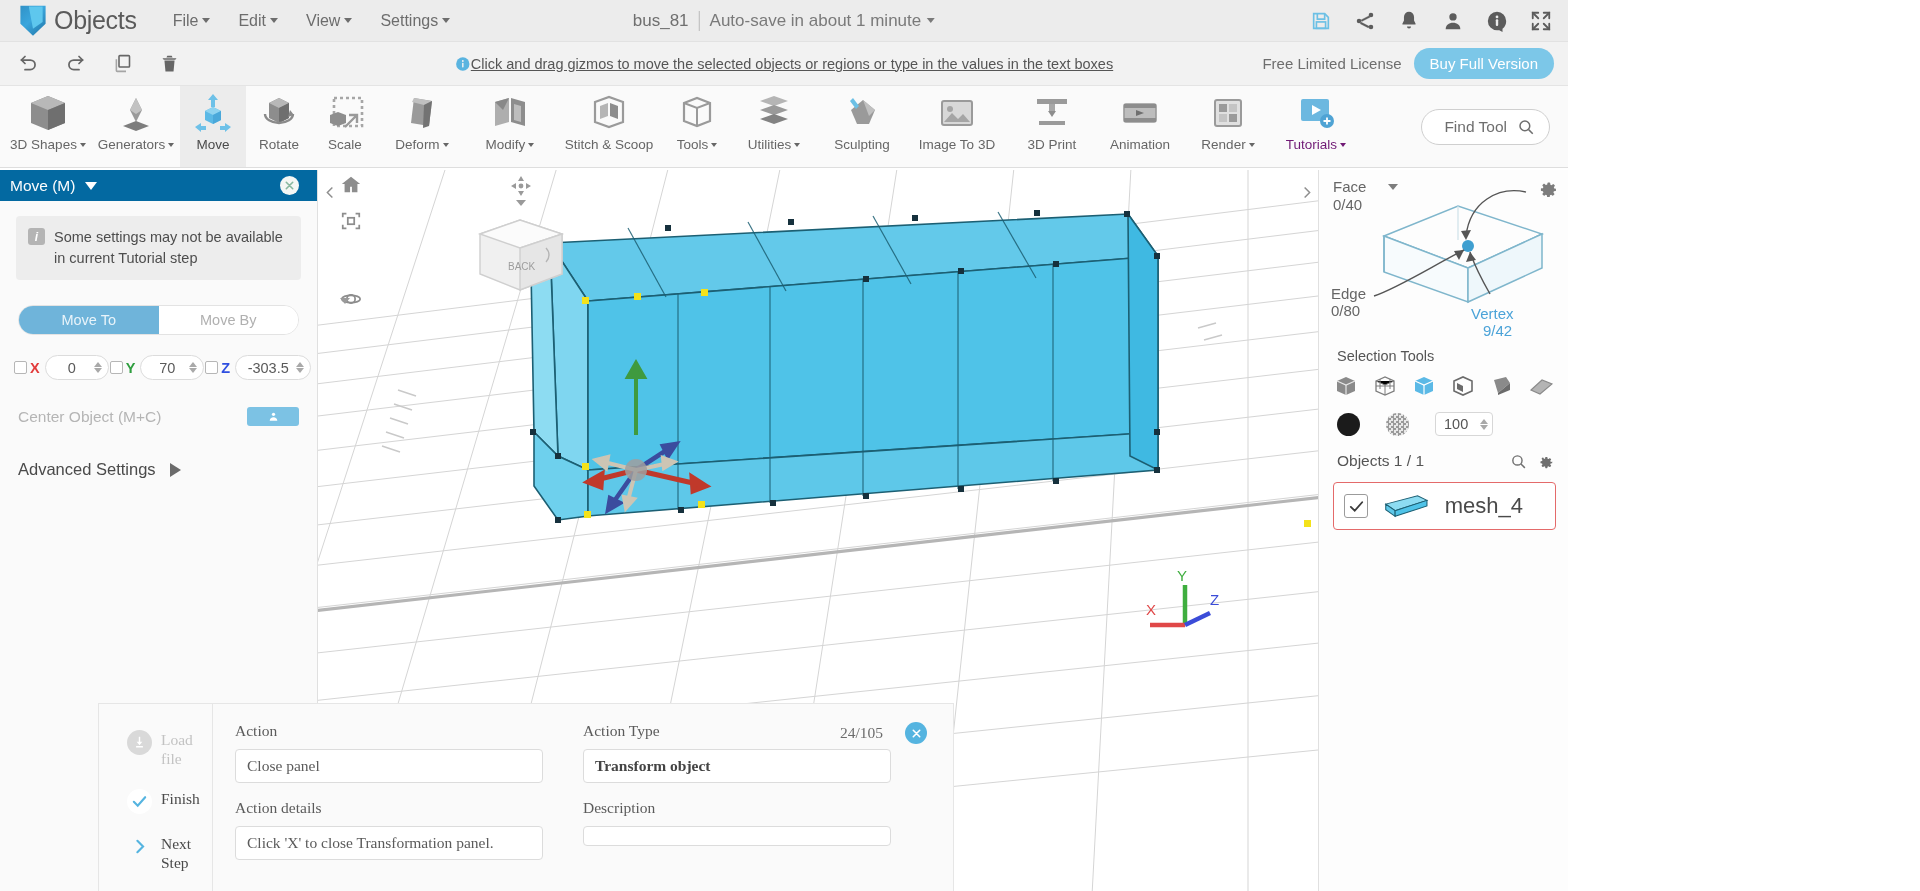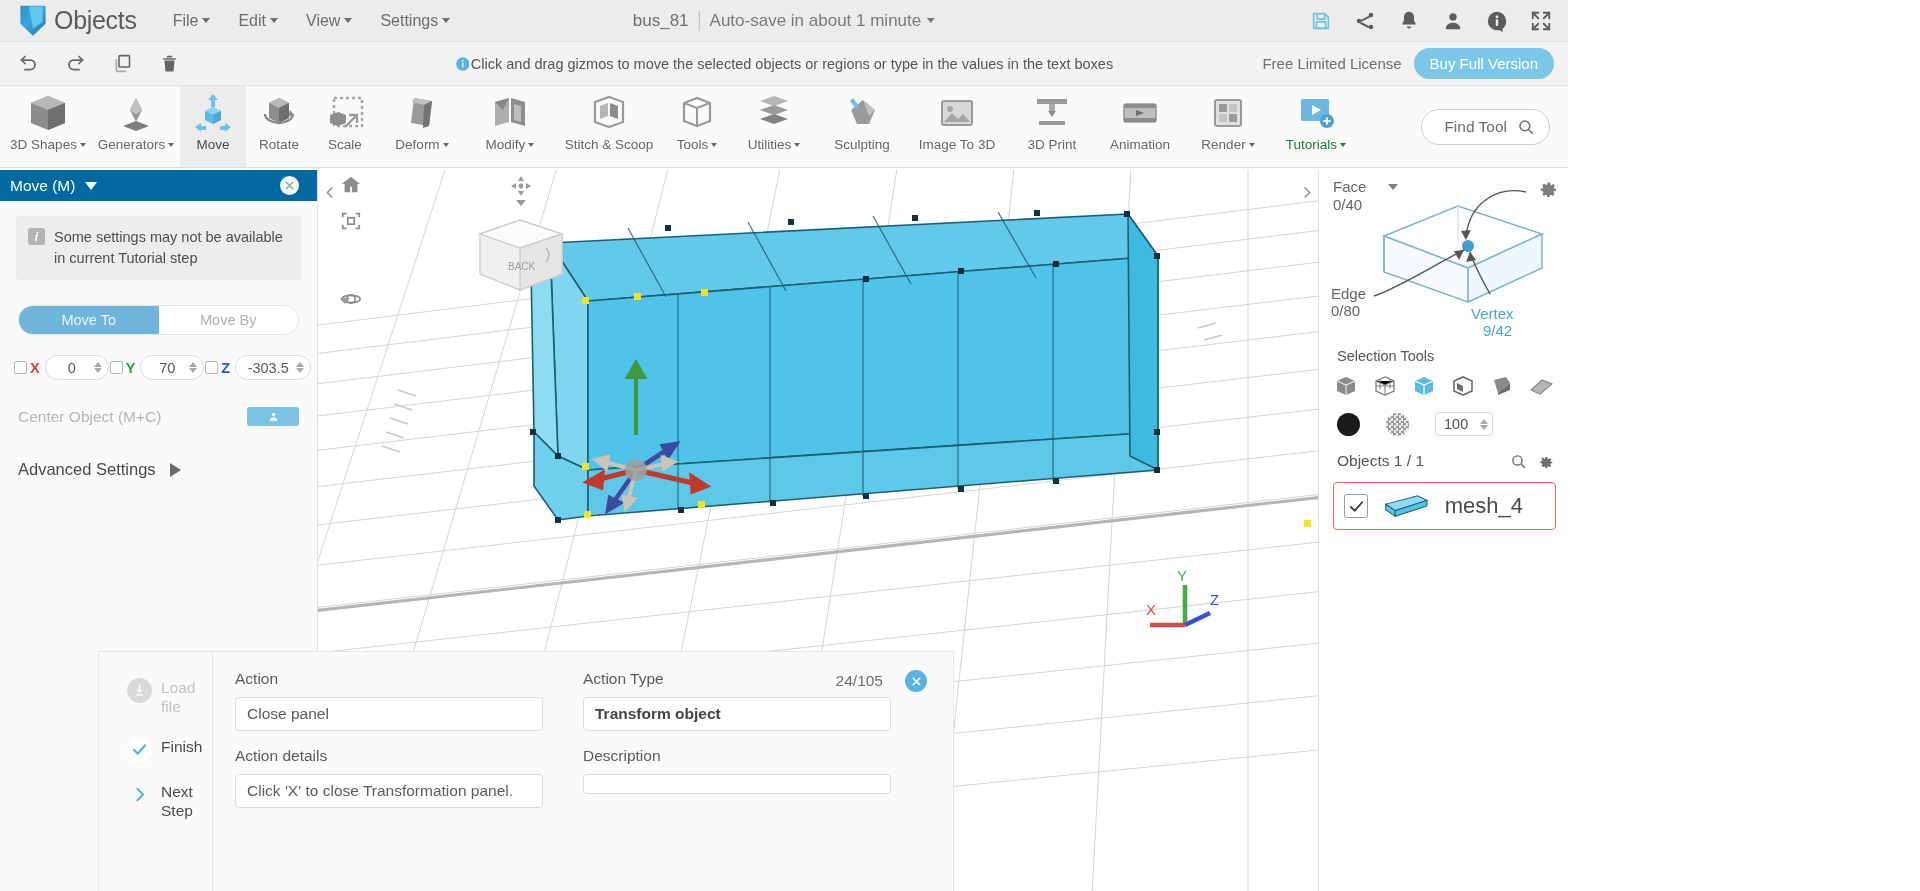--- a/index.html
+++ b/index.html
@@ -49,21 +49,21 @@
 
   
   .secondbar {
     height: 44px; background: #f2f2f2; display: flex; align-items: center;
     position: relative; border-bottom: 1px solid #e4e4e4;
   }
   .hist-tools { display: flex; align-items: center; gap: 26px; padding-left: 18px; }
   .hicon { width: 21px; height: 21px; color: #666; cursor: pointer; display: block; }
   .hint {
     position: absolute; left: 50%; transform: translateX(-50%);
-    display: flex; align-items: center; gap: 0; font-size: 14.5px; color: #555;
+    display: flex; align-items: center; gap: 0; font-size: 14.5px; color: #555; text-decoration: underline;
   }
   .hint-i { width: 16px; height: 16px; color: #5ab4e0; flex: none; }
   .license { position: absolute; right: 14px; display: flex; align-items: center; gap: 12px; }
   .license-text { font-size: 15px; color: #6e6e6e; }
   .buy-btn {
     background: #7cc7e8; color: #fff; font-size: 15px;
     padding: 7px 16px; border-radius: 16px; cursor: pointer; border: none;
     font-family: inherit;
   }
 
@@ -78,21 +78,21 @@
   }
   .rib.wide { width: 88px; }
   .rib.active { background: #ececec; }
   .rib-ico { height: 46px; display: flex; align-items: center; justify-content: center; }
   .rib-ico svg { display: block; }
   .rib-lbl {
     font-size: 13.5px; color: #666; white-space: nowrap; display: flex;
     align-items: center; gap: 3px; line-height: 1; margin-top: 2px;
   }
   .rib.active .rib-lbl { color: #4a4a4a; }
-  .rib.tutorials .rib-lbl { color: #15803d; }
+  .rib.tutorials .rib-lbl { color: #701a75; }
   .rib-caret { width: 0; height: 0; border-left: 3.5px solid transparent;
                border-right: 3.5px solid transparent; border-top: 4.5px solid currentColor; }
   .findtool {
     margin-left: auto; align-self: center; margin-right: 18px;
     display: flex; align-items: center; gap: 10px;
     border: 1px solid #cfcfcf; border-radius: 20px; padding: 8px 14px 8px 22px;
     background: #fff; cursor: pointer;
   }
   .findtool span { font-size: 15.5px; color: #6e6e6e; }
 
@@ -253,23 +253,23 @@
   }
   .objcb {
     width: 24px; height: 24px; border: 1px solid #9b9b9b; border-radius: 3px;
     background: #fff; display: flex; align-items: center; justify-content: center; flex: none;
   }
   .objcb svg { width: 17px; height: 17px; color: #3b3b3b; }
   .objname { font-size: 22px; color: #4a4a4a; margin-left: auto; margin-right: 22px; }
 
   
   .tutorial {
-    position: absolute; left: 98px; bottom: 0; width: 856px; height: 240px;
+    position: absolute; left: 98px; bottom: 0; width: 856px; height: 188px;
     background: #fafafa; border: 1px solid #e6e6e6; border-bottom: none;
-    z-index: 8; display: flex;
+    z-index: 8; display: flex; font-family: Liberation Serif, serif;
   }
   .tut-steps {
     width: 114px; border-right: 1px solid #e6e6e6; padding: 26px 0 0 28px;
     display: flex; flex-direction: column; gap: 20px;
   }
   .tstep { display: flex; align-items: flex-start; gap: 9px; cursor: pointer; }
   .tdot {
     width: 25px; height: 25px; border-radius: 50%; flex: none;
     display: flex; align-items: center; justify-content: center;
   }

